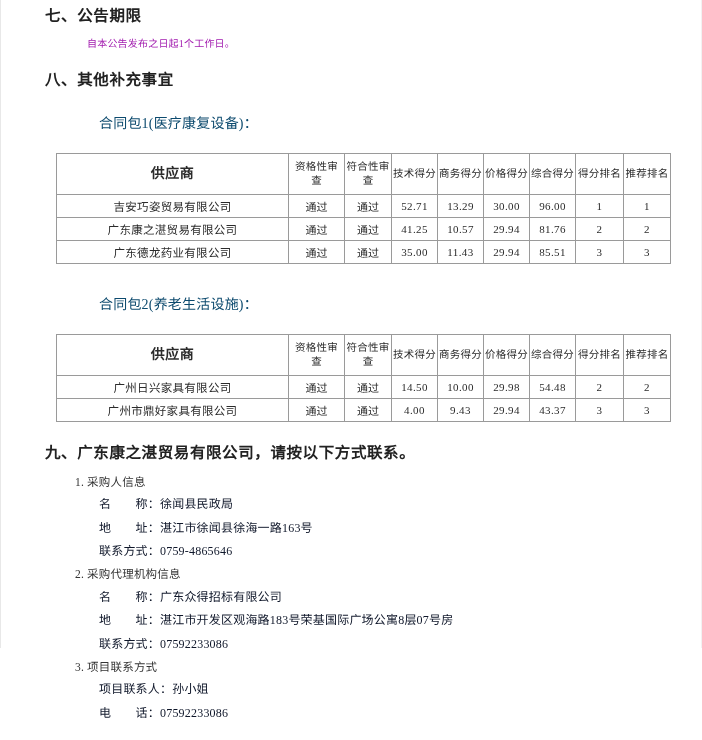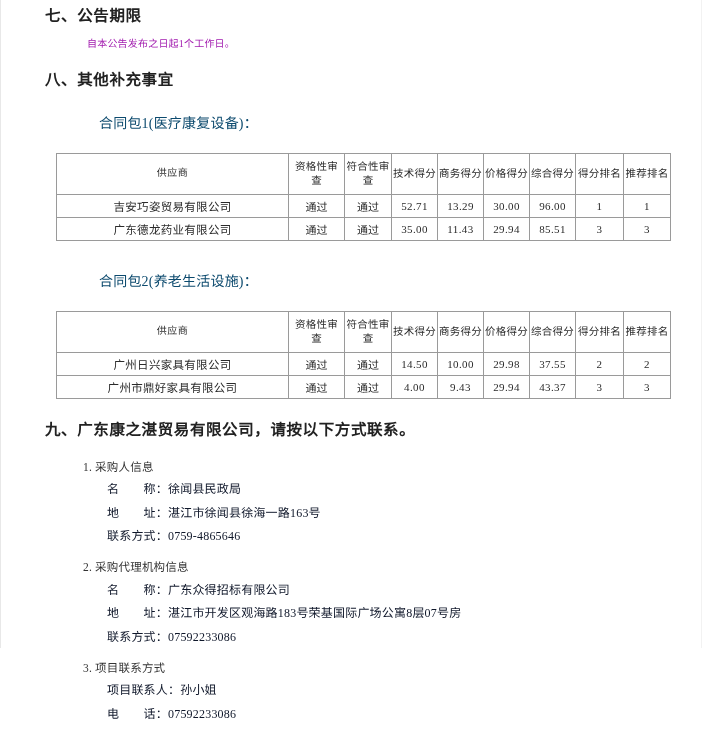--- a/index.html
+++ b/index.html
@@ -89,22 +89,23 @@
   }
   .score-table tbody td {
     height: 22px;
     font-size: 11px;
   }
   .score-table tbody td.supplier {
     font-size: 11.5px;
     letter-spacing: 0.3px;
   }
   .score-table thead th.supplier-head {
-    font-size: 10px;
+    font-size: 14px;
     letter-spacing: 0.5px;
+    font-weight: bold;
   }
   .score-table td.num {
     font-family: "Liberation Serif", "DejaVu Serif", serif;
     letter-spacing: 0.4px;
   }
 
   
   col.c-supplier { width: 232px; }
   col.c-qual     { width: 56px; }
   col.c-comp     { width: 47px; }
@@ -112,21 +113,21 @@
   col.c-biz      { width: 46px; }
   col.c-price    { width: 46px; }
   col.c-total    { width: 46px; }
   col.c-rank     { width: 48px; }
   col.c-rec      { width: 47px; }
 
   
   .contact-block {
     padding-top: 7px;
   }
-  .contact-group { margin: 8px; }
+  .contact-group { margin: 0; }
   .contact-num {
     font-size: 11.5px;
     color: #333;
     padding-left: 30px;
     line-height: 1.95;
     letter-spacing: 0.2px;
   }
   .contact-line {
     font-size: 12px;
     color: #0f172a;
@@ -194,20 +195,31 @@
           <td>通过</td>
           <td>通过</td>
           <td class="num">52.71</td>
           <td class="num">13.29</td>
           <td class="num">30.00</td>
           <td class="num">96.00</td>
           <td class="num">1</td>
           <td class="num">1</td>
         </tr>
         <tr>
+          <td class="supplier">广东康之湛贸易有限公司</td>
+          <td>通过</td>
+          <td>通过</td>
+          <td class="num">41.25</td>
+          <td class="num">10.57</td>
+          <td class="num">29.94</td>
+          <td class="num">81.76</td>
+          <td class="num">2</td>
+          <td class="num">2</td>
+        </tr>
+        <tr>
           <td class="supplier">广东德龙药业有限公司</td>
           <td>通过</td>
           <td>通过</td>
           <td class="num">35.00</td>
           <td class="num">11.43</td>
           <td class="num">29.94</td>
           <td class="num">85.51</td>
           <td class="num">3</td>
           <td class="num">3</td>
         </tr>
@@ -244,21 +256,21 @@
         </tr>
       </thead>
       <tbody>
         <tr>
           <td class="supplier">广州日兴家具有限公司</td>
           <td>通过</td>
           <td>通过</td>
           <td class="num">14.50</td>
           <td class="num">10.00</td>
           <td class="num">29.98</td>
-          <td class="num">37.55</td>
+          <td class="num">54.48</td>
           <td class="num">2</td>
           <td class="num">2</td>
         </tr>
         <tr>
           <td class="supplier">广州市鼎好家具有限公司</td>
           <td>通过</td>
           <td>通过</td>
           <td class="num">4.00</td>
           <td class="num">9.43</td>
           <td class="num">29.94</td>

